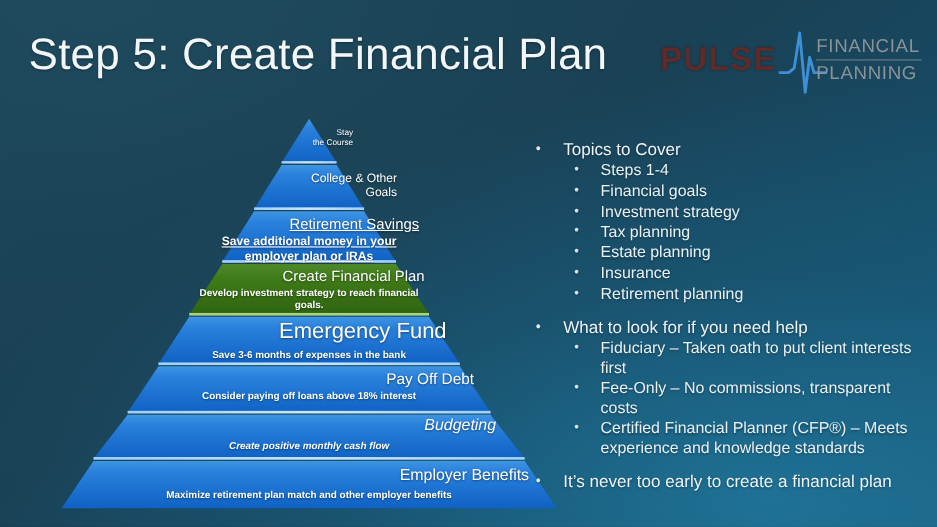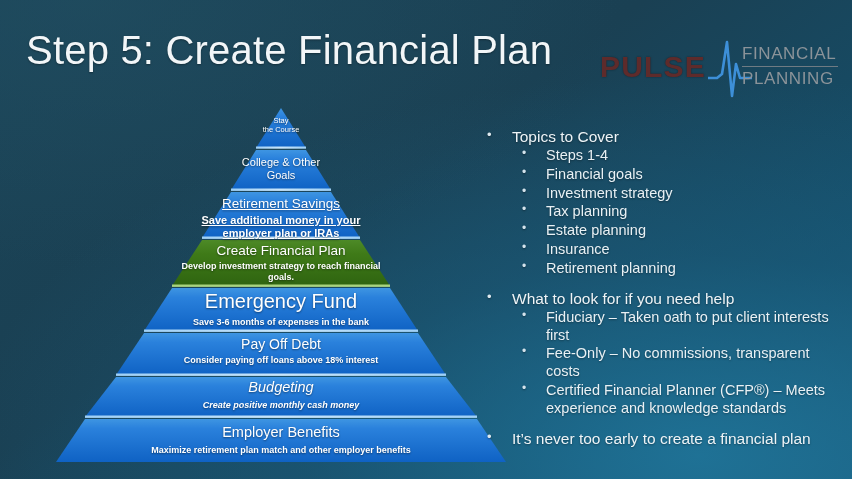--- a/index.html
+++ b/index.html
@@ -32,21 +32,21 @@
     letter-spacing: 0.2px;
     color: #f2f6f8;
     white-space: nowrap;
     text-shadow: 0 1px 2px rgba(0,0,0,0.35);
   }
 
   
   .logo {
     position: absolute;
     left: 600px;
-    top: 42px;
+    top: 30px;
     width: 238px;
     height: 58px;
   }
   .logo-pulse-word {
     position: absolute;
     left: 0px;
     top: 8px;
     font-size: 30px;
     font-weight: bold;
     letter-spacing: 1.2px;
@@ -92,20 +92,21 @@
     position: absolute;
     text-align: center;
     color: #ffffff;
     pointer-events: none;
     text-shadow: 0 1px 2px rgba(0,0,0,0.45);
     line-height: 1.18;
   }
   .tier-title {
     display: block;
     font-weight: 400;
+    text-align: right;
   }
   .tier-sub {
     display: block;
     font-weight: bold;
   }
 
   
   .bullets {
     position: absolute;
     left: 482px;
@@ -252,21 +253,21 @@
       <span class="tier-sub" style="font-size:9px; margin-top:3px;">Save 3-6 months of expenses in the bank</span>
     </div>
 
     <div class="tier-label" style="left:131px; top:336px; width:300px;">
       <span class="tier-title" style="font-size:14px;">Pay Off Debt</span>
       <span class="tier-sub" style="font-size:9px; margin-top:2px;">Consider paying off loans above 18% interest</span>
     </div>
 
     <div class="tier-label" style="left:111px; top:379px; width:340px;font-style:italic;">
       <span class="tier-title" style="font-size:14.5px;">Budgeting</span>
-      <span class="tier-sub" style="font-size:9px; margin-top:4px;">Create positive monthly cash money</span>
+      <span class="tier-sub" style="font-size:9px; margin-top:4px;">Create positive monthly cash flow</span>
     </div>
 
     <div class="tier-label" style="left:81px; top:424px; width:400px;">
       <span class="tier-title" style="font-size:14.5px;">Employer Benefits</span>
       <span class="tier-sub" style="font-size:9px; margin-top:4px;">Maximize retirement plan match and other employer benefits</span>
     </div>
   </div>
 
   <div class="bullets">
 

